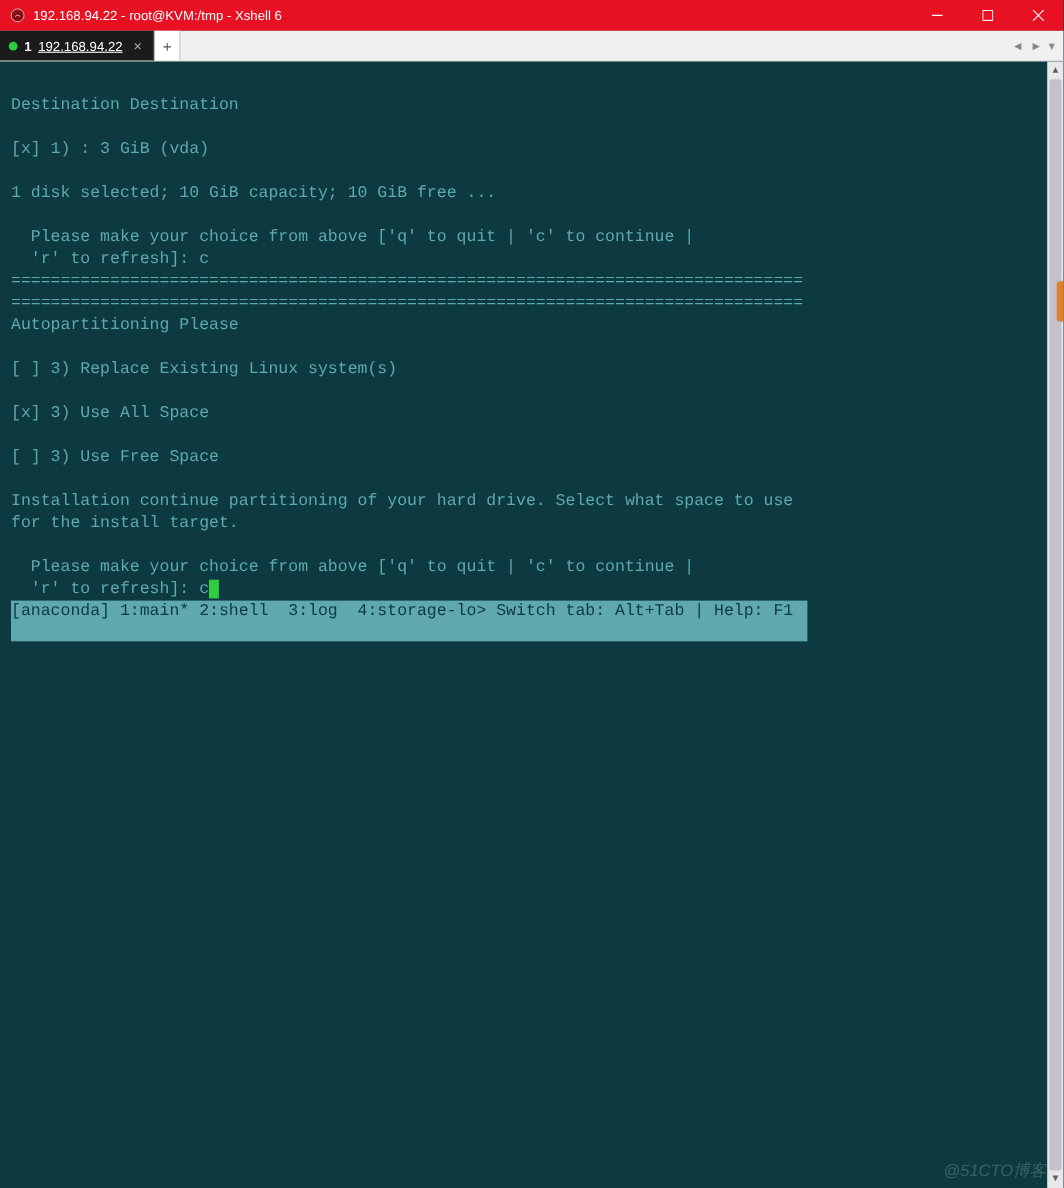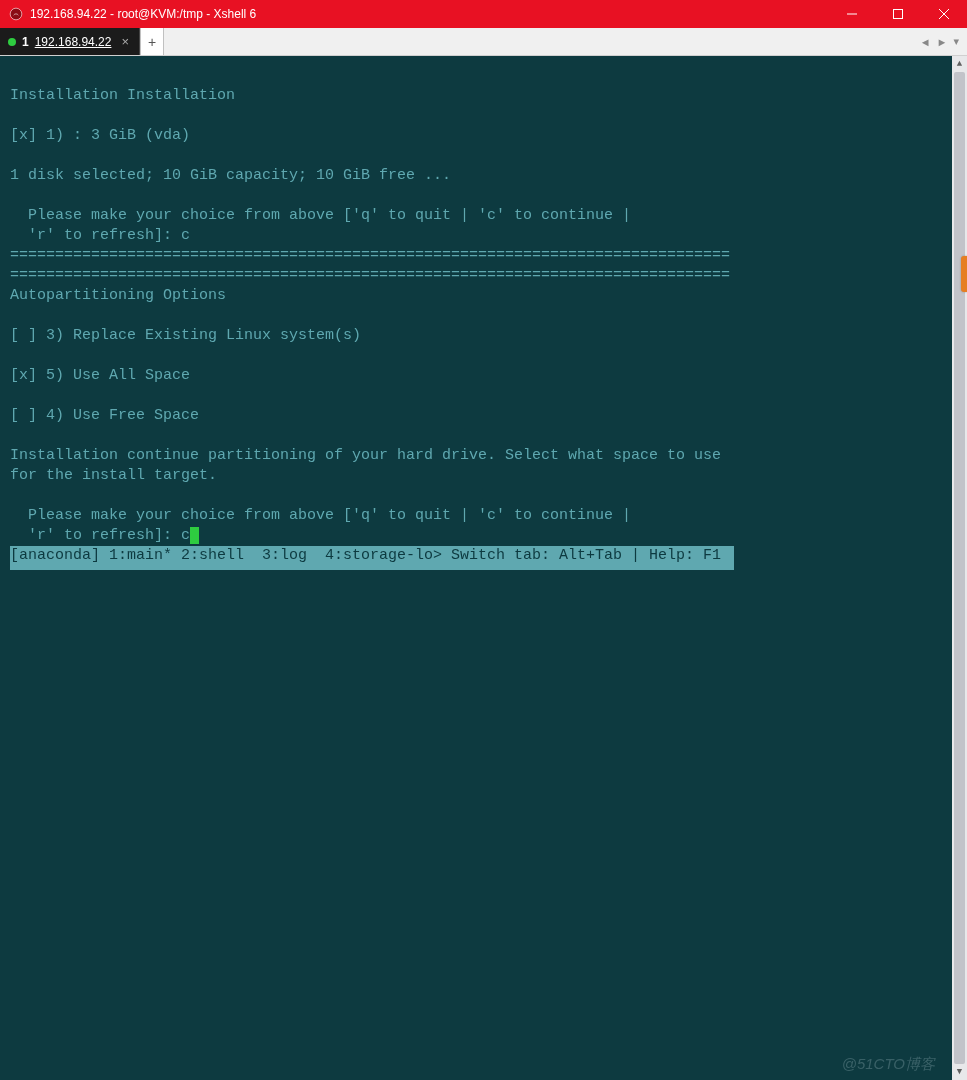--- a/index.html
+++ b/index.html
@@ -16,26 +16,26 @@
   .tab .dot { width:8px; height:8px; border-radius:50%; background:#2ecc40; }
   .tab .close { color:#aaa; font-size:13px; margin-left:4px; line-height:1; }
   .tab-label { text-decoration:underline; }
   .newtab { width:24px; display:flex; align-items:center; justify-content:center; color:#555; background:#fff; border:1px solid #c0c0c0; border-top:none; border-bottom:none; font-size:14px; }
   .tabbar .nav-arrows { margin-left:auto; display:flex; align-items:center; padding-right:6px; color:#888; gap:2px; font-size:11px; }
   .nav-arrows span { padding:0 2px; }
   .term-wrap { position:relative; height:calc(1080px - 56px); background:#0d3a40; }
   .term { color:#5fa8b0; font-size:15px; line-height:20px; padding:10px 8px 0 10px; white-space:pre; font-family:Consolas,'Courier New',monospace; }
   .term .line { height:20px; }
   .cursor { display:inline-block; width:9px; height:17px; background:#2ecc40; vertical-align:text-bottom; }
-  .statusline { display:inline-block; background:#5fa8b0; color:#0d3a40; padding:0 4px 4px 0; }
+  .statusline { display:inline-block; background:#5fa8b0; color:#0d3a40; padding:0 4px 17px 0; }
   .scrollbar { position:absolute; right:0; top:0; width:15px; height:100%; background:#e8e8ea; }
   .scroll-arrow { height:16px; display:flex; align-items:center; justify-content:center; color:#606060; font-size:9px; }
   .scroll-arrow.bottom { position:absolute; bottom:0; width:100%; }
   .scroll-thumb { position:absolute; left:2px; right:2px; top:16px; bottom:16px; background:#c2c3c9; border-radius:2px; }
-  .watermark { position:absolute; right:32px; bottom:6px; color:#567a80; font-family:'Segoe UI',sans-serif; font-size:15px; font-style:italic; opacity:.6; }
+  .watermark { position:absolute; right:16px; bottom:6px; color:#567a80; font-family:'Segoe UI',sans-serif; font-size:15px; font-style:italic; opacity:.6; }
   .sidebar-handle { position:absolute; right:0; top:200px; width:6px; height:36px; background:#e67e22; border-top-left-radius:3px; border-bottom-left-radius:3px; box-shadow:0 0 2px rgba(0,0,0,.3); }
 </style>
 </head>
 <body>
 
 <div class="titlebar">
   <span class="app-icon">
     <svg viewBox="0 0 24 24">
         <circle cx="12" cy="12" r="10" fill="#8b0b14" stroke="#fff" stroke-width="1"></circle>
         <path d="M8 14c2-3 6-3 8 0" stroke="#fff" stroke-width="1" fill="none"></path>
@@ -74,37 +74,37 @@
     </div>
   <div class="nav-arrows">
     <span>◄</span>
     <span>►</span>
     <span>▾</span>
   </div>
 </div>
 
 <div class="term-wrap">
   <div class="term">
-<span class="line">Installation Installation</span>
+<span class="line">Destination Destination</span>
 <span class="line"></span>
 <span class="line">[x] 1) : 3 GiB (vda)</span>
 <span class="line"></span>
 <span class="line">1 disk selected; 10 GiB capacity; 10 GiB free ...</span>
 <span class="line"></span>
 <span class="line">  Please make your choice from above ['q' to quit | 'c' to continue |</span>
 <span class="line">  'r' to refresh]: c</span>
 <span class="line">================================================================================</span>
 <span class="line">================================================================================</span>
-<span class="line">Autopartitioning Options</span>
+<span class="line">Autopartitioning Please</span>
 <span class="line"></span>
 <span class="line">[ ] 3) Replace Existing Linux system(s)</span>
 <span class="line"></span>
-<span class="line">[x] 5) Use All Space</span>
+<span class="line">[x] 3) Use All Space</span>
 <span class="line"></span>
-<span class="line">[ ] 4) Use Free Space</span>
+<span class="line">[ ] 3) Use Free Space</span>
 <span class="line"></span>
 <span class="line">Installation continue partitioning of your hard drive. Select what space to use</span>
 <span class="line">for the install target.</span>
 <span class="line"></span>
 <span class="line">  Please make your choice from above ['q' to quit | 'c' to continue |</span>
 <span class="line"><span>  'r' to refresh]: c</span><span class="cursor"></span></span>
 <span class="line"><span class="statusline">[anaconda] 1:main* 2:shell  3:log  4:storage-lo&gt; Switch tab: Alt+Tab | Help: F1 </span></span>
   </div>
 
   <div class="scrollbar">

